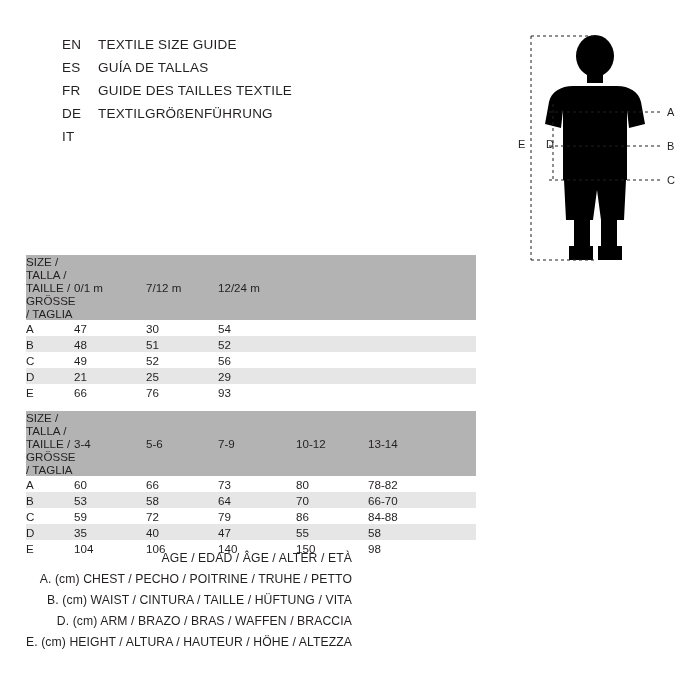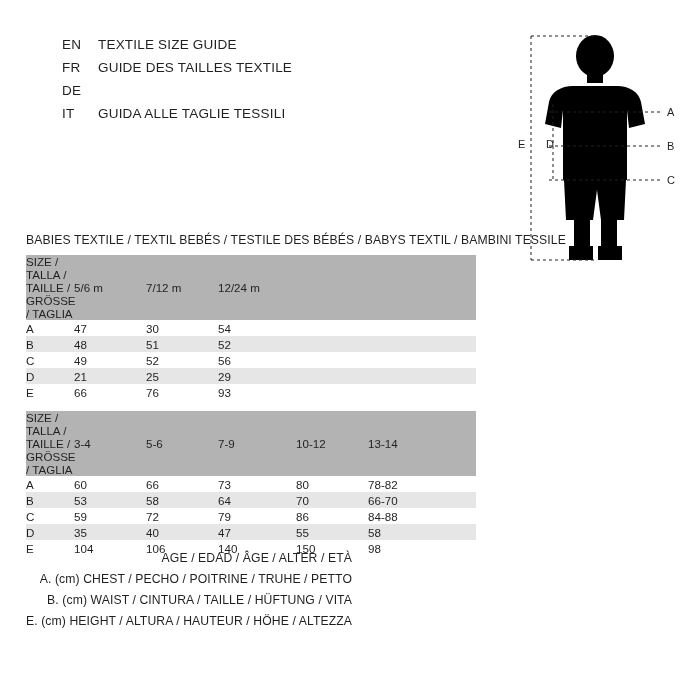--- a/index.html
+++ b/index.html
@@ -117,29 +117,33 @@
 <body>
 
 <div class="page">
 
   <div class="lang-block">
     <div class="lang-row">
       <span class="lang-code">EN</span>
       <span class="lang-text">TEXTILE SIZE GUIDE</span>
     </div>
     <div class="lang-row">
+      <span class="lang-code">ES</span>
+      <span class="lang-text">GUÍA DE TALLAS</span>
+    </div>
+    <div class="lang-row">
       <span class="lang-code">FR</span>
       <span class="lang-text">GUIDE DES TAILLES TEXTILE</span>
     </div>
     <div class="lang-row">
       <span class="lang-code">DE</span>
+      <span class="lang-text">TEXTILGRÖßENFÜHRUNG</span>
     </div>
     <div class="lang-row">
       <span class="lang-code">IT</span>
-      <span class="lang-text">GUIDA ALLE TAGLIE TESSILI</span>
     </div>
   </div>
 
   <div class="figure">
     <svg width="180" height="250" viewBox="0 0 180 250" xmlns="http://www.w3.org/2000/svg">
 
       <g fill="#000000">
 
         <ellipse cx="90" cy="28" rx="19" ry="21"></ellipse>
 
@@ -174,33 +178,32 @@
       <g font-family="Liberation Sans, sans-serif" font-size="11" fill="#221f1f">
         <text x="162" y="88">A</text>
         <text x="162" y="122">B</text>
         <text x="162" y="156">C</text>
         <text x="41" y="120">D</text>
         <text x="13" y="120">E</text>
       </g>
     </svg>
   </div>
 
-  <div class="section-title" id="babies-title">BABIES TEXTILE / TEXTIL BEBÉS / TESTILE DES BÉBÉS / BABYS TEXTIL / BAMBINI TESSILE</div>
 
   <table class="size-table" id="babies-table">
     <colgroup>
       <col style="width:48px">
         <col style="width:72px">
         <col style="width:72px">
         <col style="width:258px">
     </colgroup>
     <tbody>
       <tr class="header-row">
         <td class="label-col" colspan="1">SIZE / TALLA / TAILLE / GRÖSSE / TAGLIA</td>
-        <td class="val">5/6 m</td>
+        <td class="val">0/1 m</td>
         <td class="val">7/12 m</td>
         <td class="val">12/24 m</td>
       </tr>
       <tr class="plain">
         <td class="label-col">A</td>
         <td class="val">47</td>
         <td class="val">30</td>
         <td class="val">54</td>
       </tr>
       <tr class="alt">
@@ -289,16 +292,17 @@
         <td class="val">150</td>
         <td class="val">98</td>
       </tr>
     </tbody>
   </table>
 
   <div class="legend">
     <div class="legend-row">AGE / EDAD / ÂGE / ALTER / ETÀ</div>
     <div class="legend-row">A. (cm) CHEST / PECHO / POITRINE / TRUHE / PETTO</div>
     <div class="legend-row">B. (cm) WAIST / CINTURA / TAILLE / HÜFTUNG / VITA</div>
+    <div class="legend-row">D. (cm) ARM / BRAZO / BRAS / WAFFEN / BRACCIA</div>
     <div class="legend-row">E. (cm) HEIGHT / ALTURA / HAUTEUR / HÖHE / ALTEZZA</div>
   </div>
 
 </div>
 
 </body></html>

